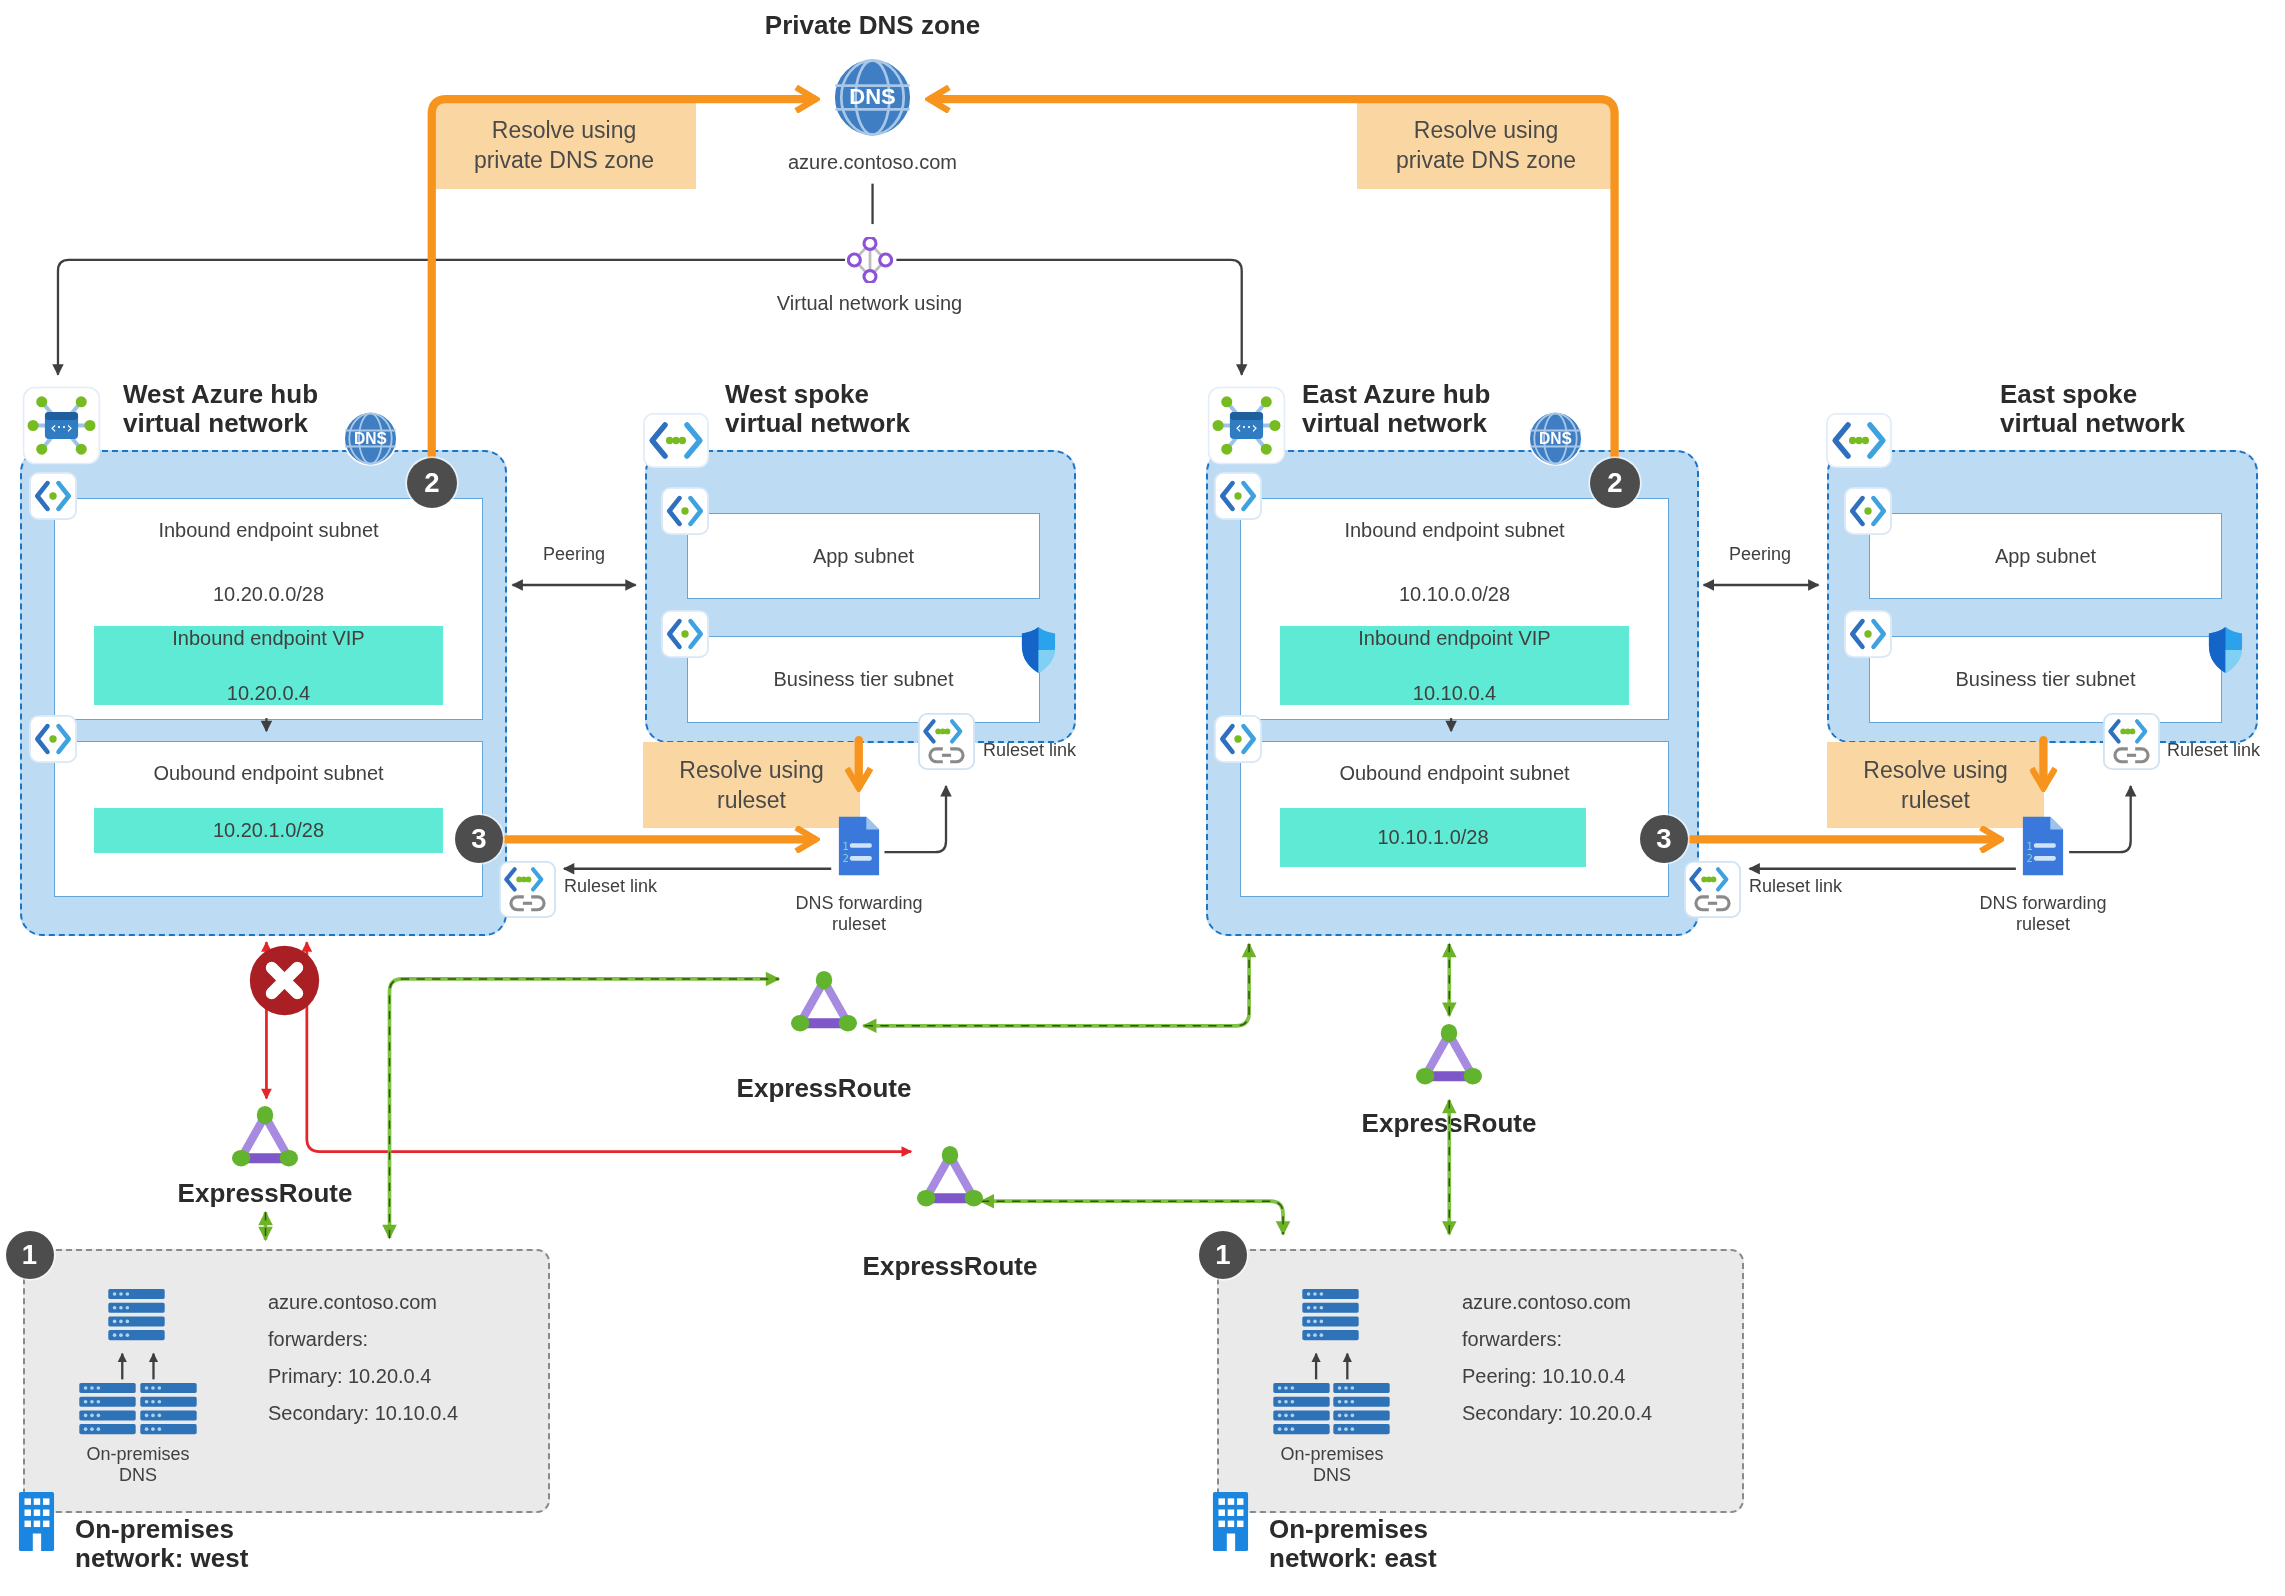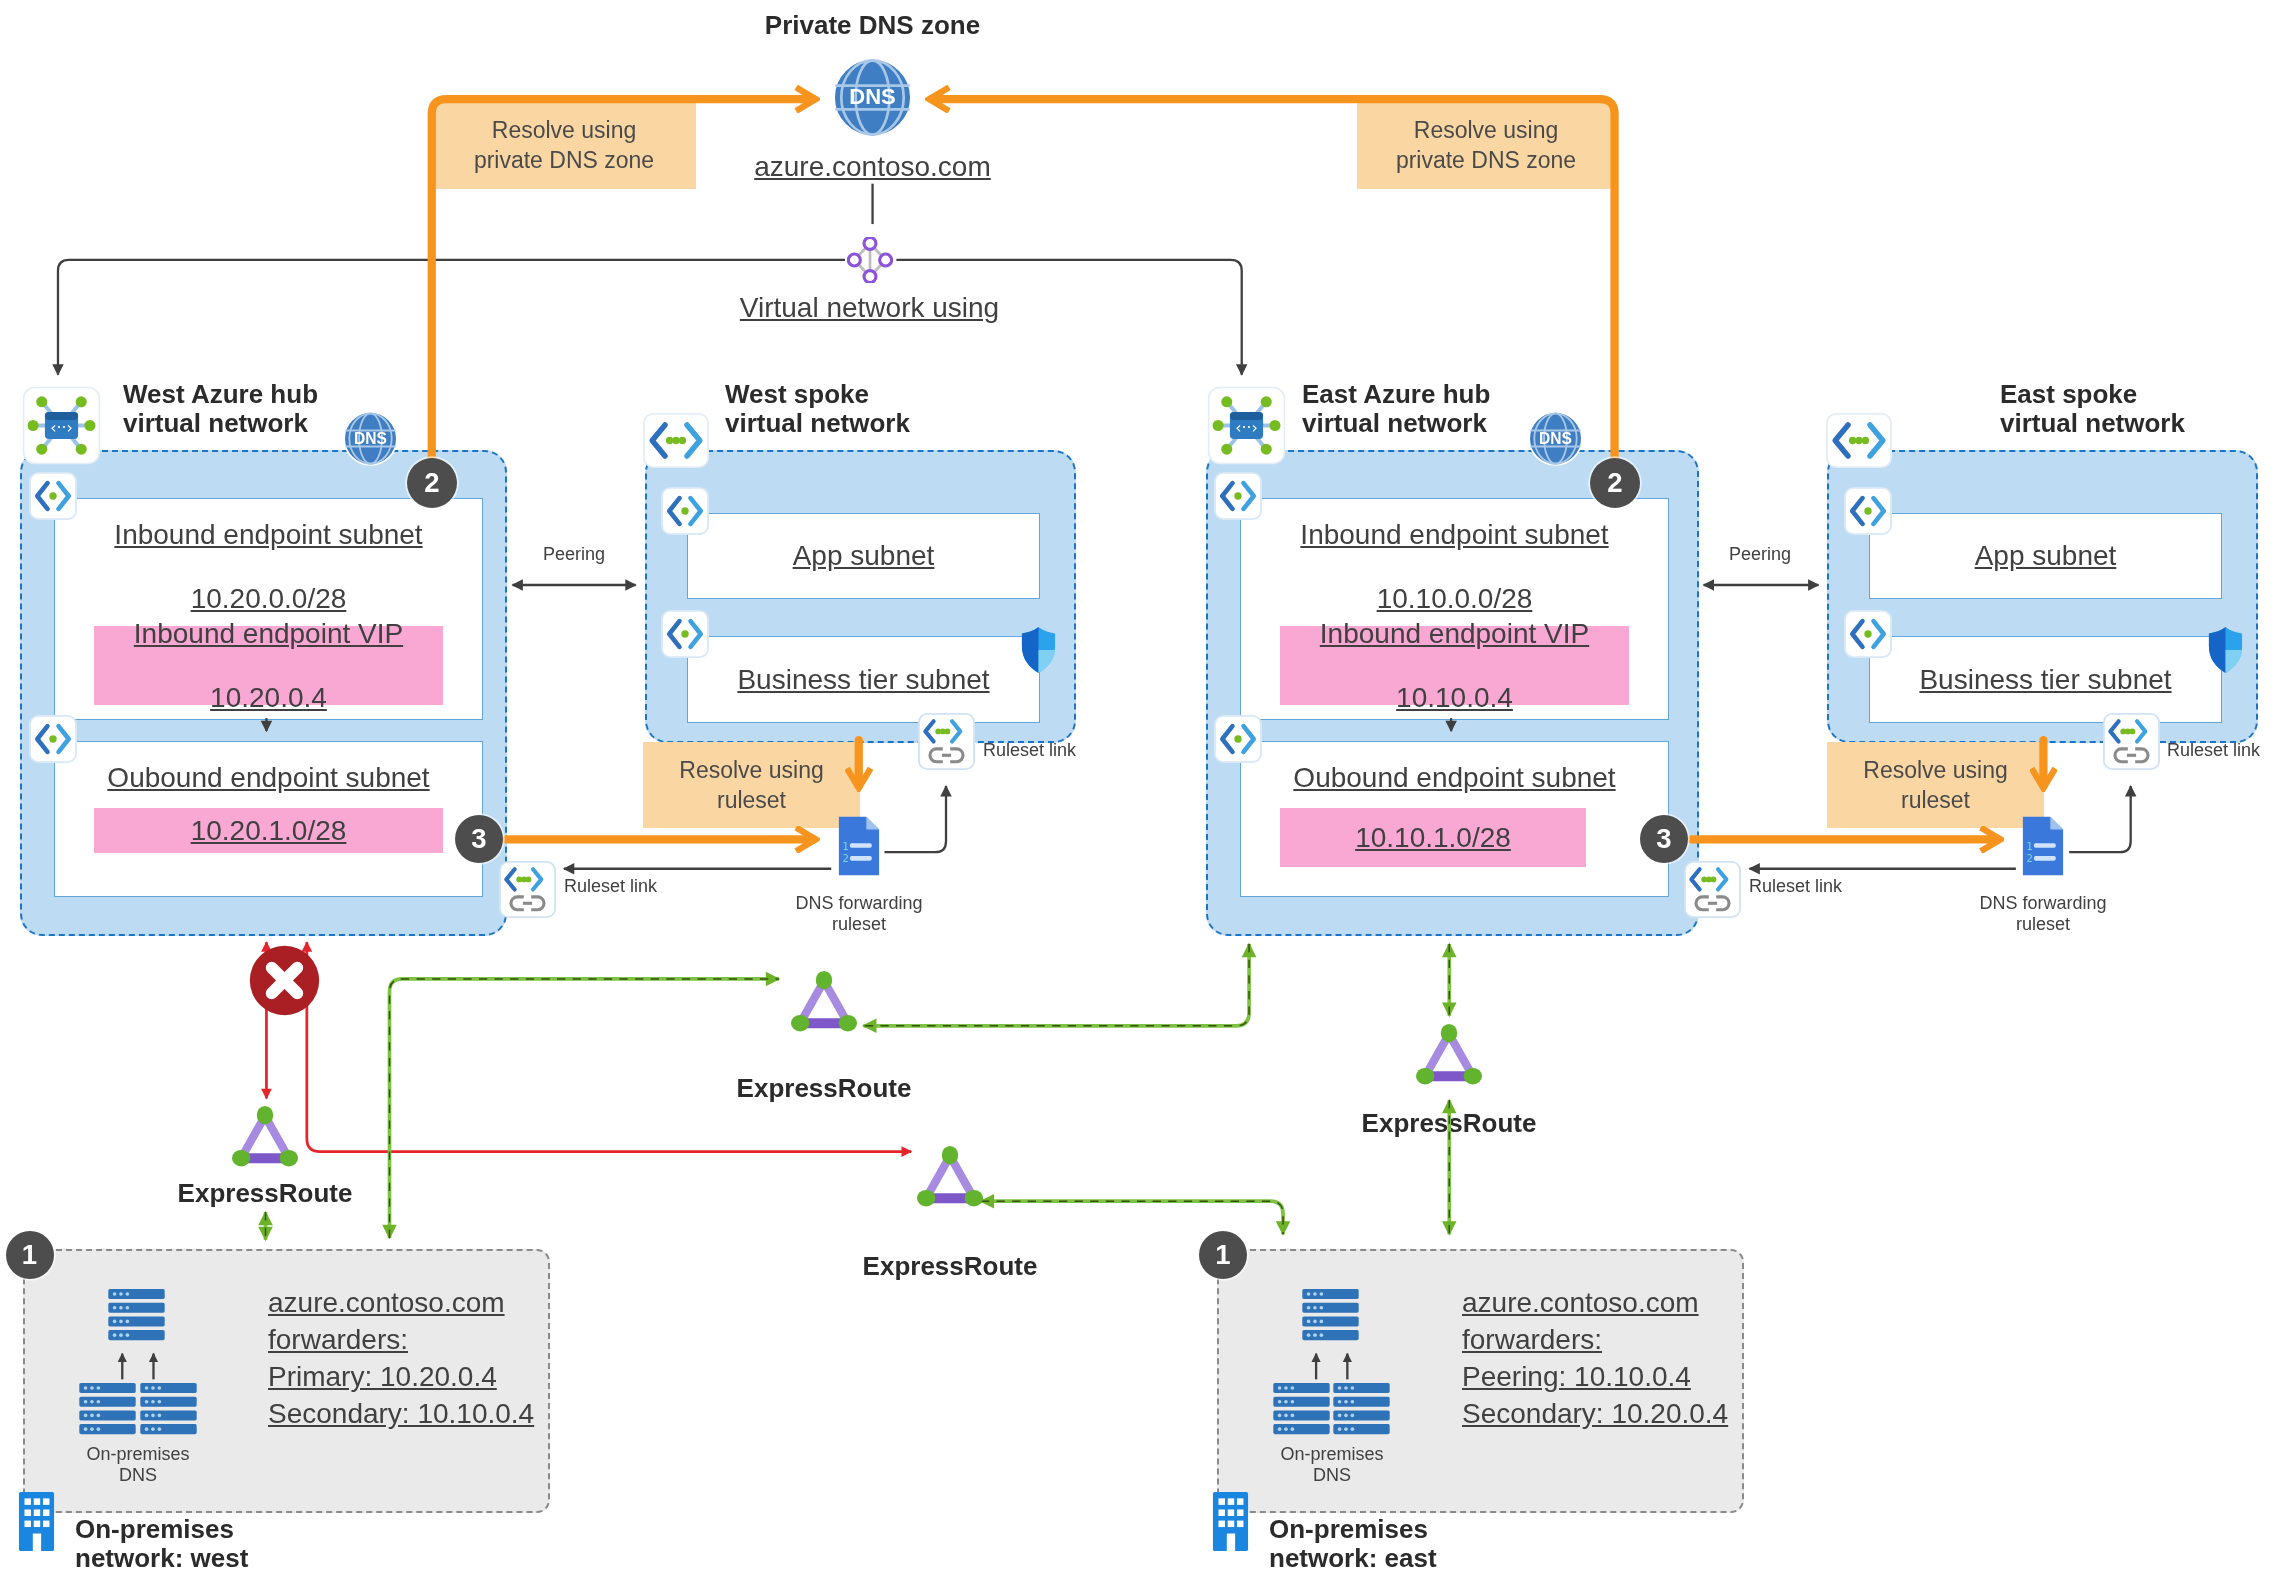--- a/index.html
+++ b/index.html
@@ -4,25 +4,25 @@
 <style>
   html,body{margin:0;padding:0;background:#ffffff;}
   body{font-family:"Liberation Sans","DejaVu Sans",sans-serif;color:#3c3c3c;}
   .canvas{position:relative;width:2286px;height:1597px;background:#ffffff;overflow:hidden;}
   .abs{position:absolute;}
   .ctr{display:flex;align-items:center;justify-content:center;text-align:center;}
   .col{display:flex;flex-direction:column;align-items:center;justify-content:center;text-align:center;}
   .hub{background:#BEDBF4;border:2.8px dashed #1B74C4;border-radius:22px;z-index:1;}
   .spoke{background:#BEDBF4;border:2.8px dashed #1B74C4;border-radius:22px;z-index:1;}
   .inner{background:#ffffff;border:1.8px solid #62A5DA;z-index:2;}
-  .hl{background:#f9a8d4;gap:32px;}
+  .hl{background:#5eead4;gap:32px;}
   .onprem{background:#EAEAEA;border:2.8px dashed #8a8a8a;border-radius:13px;z-index:1;}
   .olabel{background:#FAD7A2;z-index:1;font-size:23px;line-height:30px;color:#4a4a4a;}
   .t-big{font-size:26px;font-weight:bold;color:#2b2b2b;line-height:29px;}
-  .t-body{font-size:28px;color:#404040;text-decoration:underline;}
+  .t-body{font-size:20px;color:#404040;}
   .t-sm{font-size:18px;color:#404040;}
   .badge{background:#4D4D4D;border-radius:50%;color:#ffffff;font-weight:bold;font-size:27.5px;display:flex;align-items:center;justify-content:center;z-index:7;box-shadow:0 0 0 1.8px rgba(255,255,255,0.6);}
   .icon{z-index:6;}
   #wires{position:absolute;left:0;top:0;z-index:5;pointer-events:none;}
   .dnsword{position:absolute;color:#ffffff;font-weight:bold;text-align:center;z-index:8;}
 </style>
 </head>
 <body>
 
 <div class="canvas">

